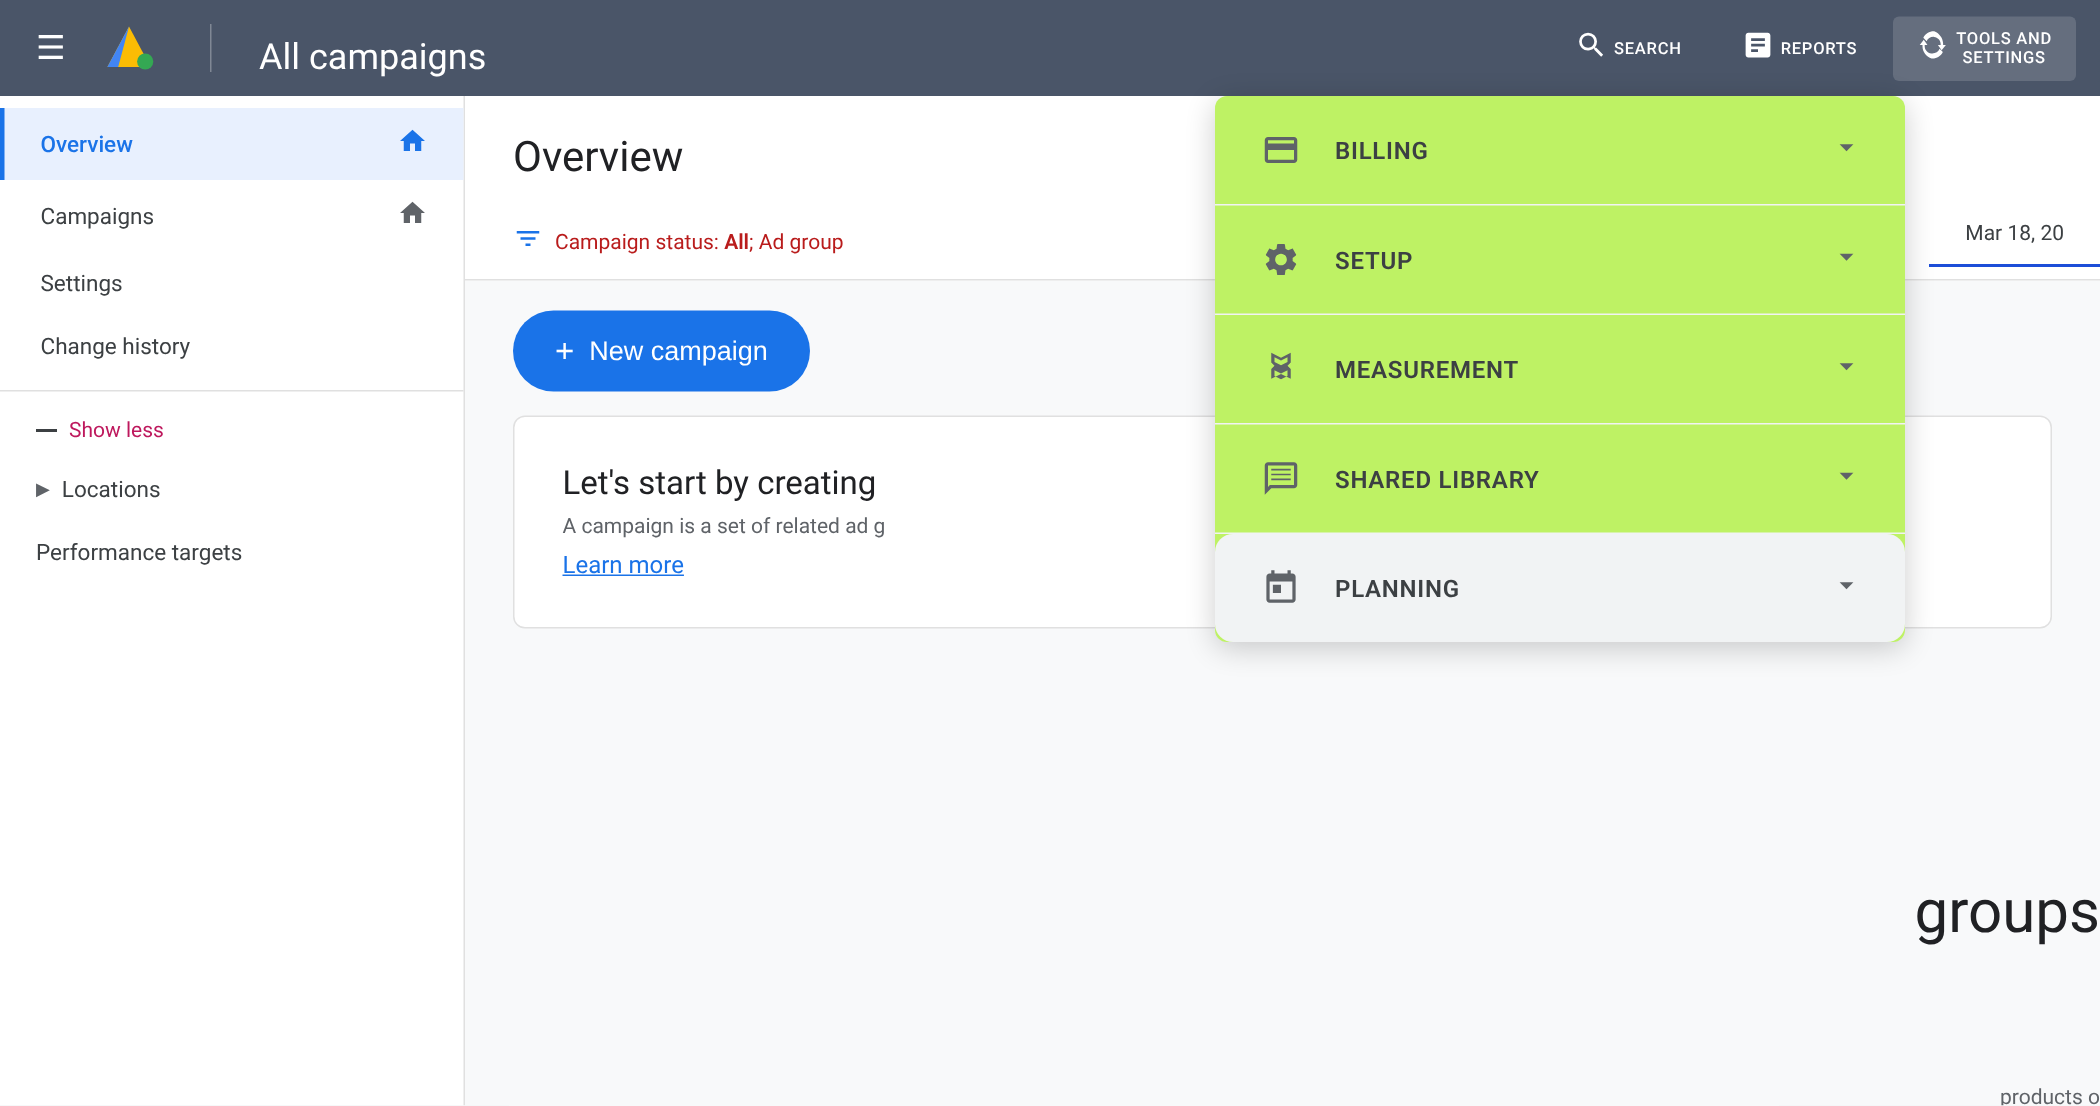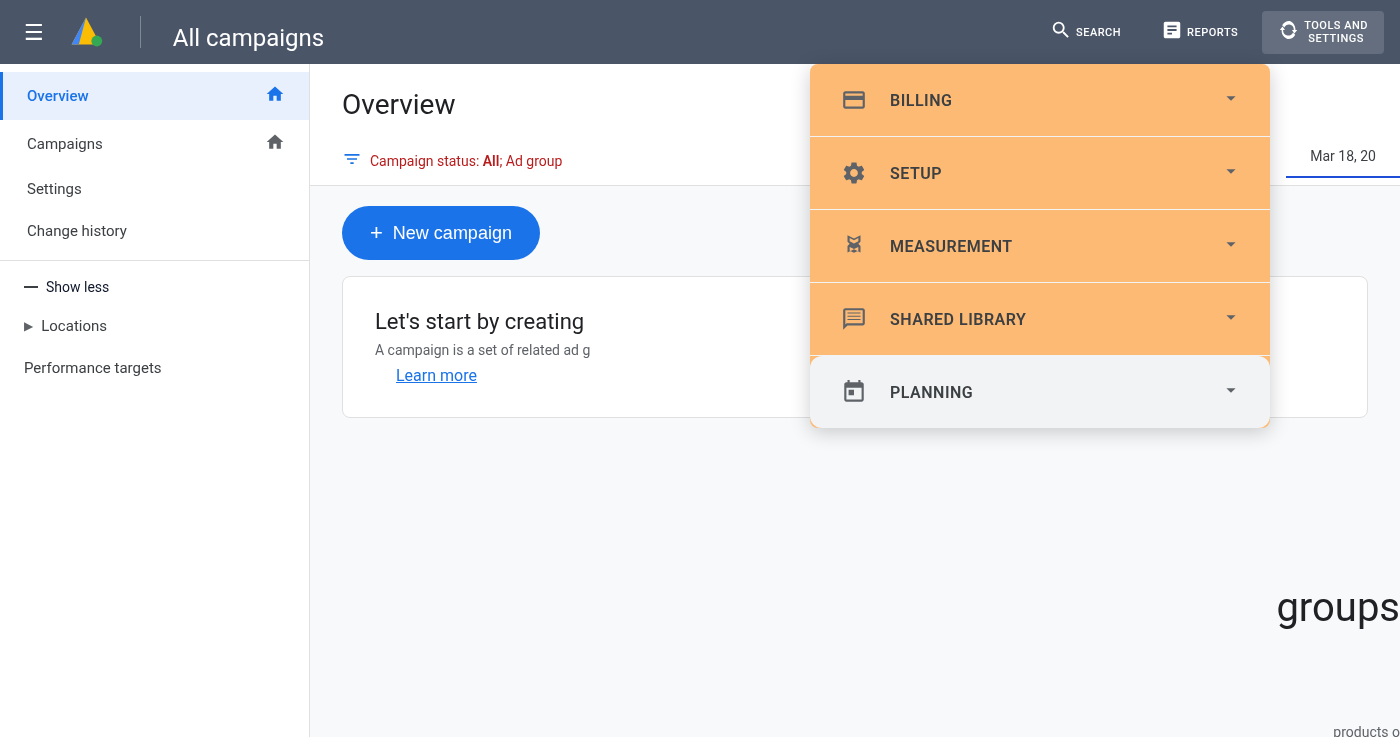--- a/index.html
+++ b/index.html
@@ -112,21 +112,21 @@
       background: #e0e0e0;
       margin: 8px 0;
     }
     .show-less {
       display: flex;
       align-items: center;
       gap: 8px;
       padding: 10px 24px;
       cursor: pointer;
       font-size: 14px;
-      color: #0f172a;
+      color: #be185d;
     }
     .show-less-dash {
       width: 14px;
       height: 2px;
       background: #3c4043;
     }
     .sidebar-sub-item {
       display: flex;
       align-items: center;
       gap: 8px;
@@ -223,21 +223,20 @@
     .card-desc {
       font-size: 14px;
       color: #5f6368;
       margin-bottom: 8px;
     }
     .learn-more-link {
       color: #1a73e8;
       font-size: 16px;
       text-decoration: underline;
       cursor: pointer;
-      margin-left: 21px;
     }
 
     
     .right-groups {
       position: absolute;
       top: 520px;
       right: 0;
       font-size: 40px;
       color: #202124;
       font-weight: 400;
@@ -249,21 +248,21 @@
       font-size: 14px;
       color: #5f6368;
     }
 
     
     .dropdown-overlay {
       position: absolute;
       top: 64px;
       left: 810px;
       width: 460px;
-      background: #fdba74;
+      background: #bef264;
       border-radius: 8px;
       box-shadow: 0 4px 20px rgba(0,0,0,0.2);
       z-index: 100;
       overflow: hidden;
     }
     .dropdown-item {
       display: flex;
       align-items: center;
       justify-content: space-between;
       padding: 20px 28px;

